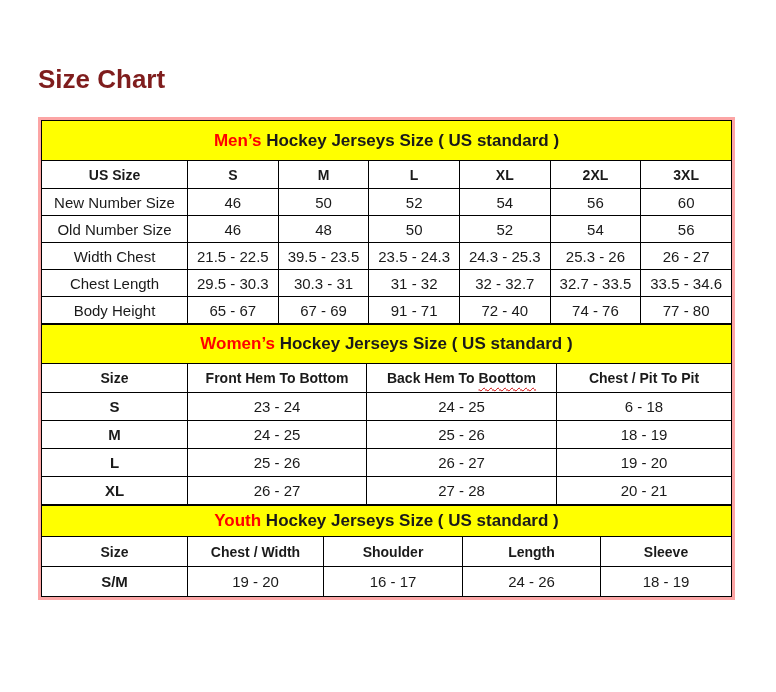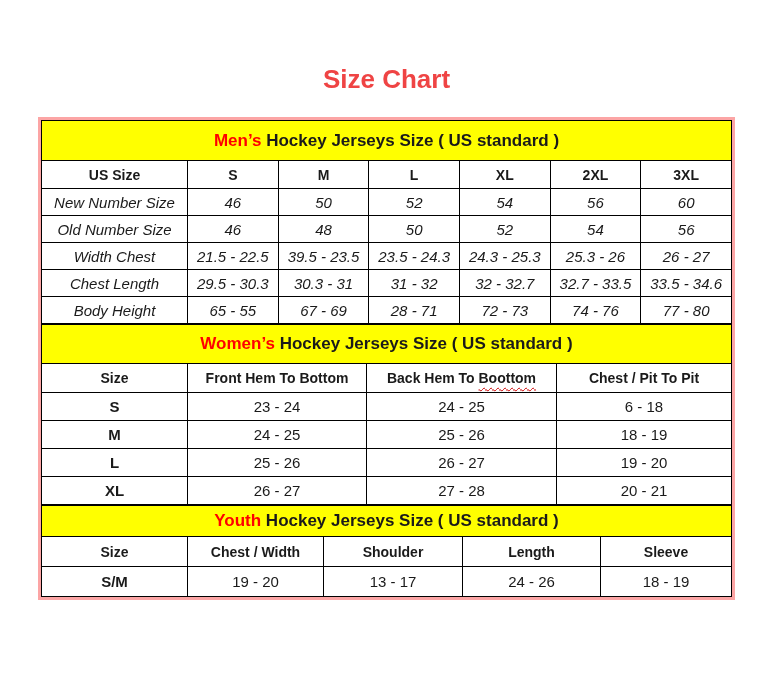--- a/index.html
+++ b/index.html
@@ -5,23 +5,22 @@
   * { margin: 0; padding: 0; box-sizing: border-box; }
   html, body { background: #ffffff; }
   body {
     width: 776px; height: 692px; overflow: hidden;
     font-family: "Liberation Sans", "DejaVu Sans", sans-serif;
     color: #1a1a1a;
   }
   .page { width: 776px; height: 692px; padding-top: 64px; }
   .title {
     width: 697px; margin-left: 38px;
-    text-align: center;
     font-size: 26px; font-weight: bold; letter-spacing: 0px;
-    color: #ef4444;
+    color: #7f1d1d;
     margin-bottom: 22px;
   }
   .chart-wrap {
     width: 697px; margin-left: 38px;
     border: 3px solid #fca5a5;
   }
   table {
     width: 100%;
     border-collapse: collapse;
     table-layout: fixed;
@@ -39,21 +38,21 @@
     background: #ffff00;
     font-weight: bold;
     font-size: 17px;
   }
   .banner-td .hl { color: #ff0000; }
   .hdr td { font-weight: bold; font-size: 14px; }
   .row-label { font-weight: bold; }
   
   .t-mens .banner-row  { height: 40px; }
   .t-mens .hdr         { height: 28px; }
-  .t-mens .data-row    { height: 27px; font-style: italic; }
+  .t-mens .data-row    { height: 27px; }
   .t-mens .row-label   { font-weight: normal; }
   .t-mens .hdr td:first-child { font-weight: bold; }
   .t-womens .banner-row { height: 39px; }
   .t-womens .hdr        { height: 29px; }
   .t-womens .data-row   { height: 28px; }
   .t-youth .banner-row  { height: 31px; }
   .t-youth .hdr         { height: 30px; }
   .t-youth .data-row    { height: 30px; }
   .squiggle {
     text-decoration-line: underline;
@@ -126,24 +125,24 @@
         <td class="row-label">Chest Length</td>
         <td>29.5 - 30.3</td>
         <td>30.3 - 31</td>
         <td>31 - 32</td>
         <td>32 - 32.7</td>
         <td>32.7 - 33.5</td>
         <td>33.5 - 34.6</td>
       </tr>
       <tr class="data-row">
         <td class="row-label">Body Height</td>
-        <td>65 - 55</td>
+        <td>65 - 67</td>
         <td>67 - 69</td>
-        <td>28 - 71</td>
-        <td>72 - 73</td>
+        <td>91 - 71</td>
+        <td>72 - 40</td>
         <td>74 - 76</td>
         <td>77 - 80</td>
       </tr>
     </tbody>
       </table>
 
     <table class="t-womens">
       <colgroup>
         <col style="width:146px">
           <col style="width:179px">
@@ -202,21 +201,21 @@
       <tr class="hdr">
         <td>Size</td>
         <td>Chest / Width</td>
         <td>Shoulder</td>
         <td>Length</td>
         <td>Sleeve</td>
       </tr>
       <tr class="data-row">
         <td class="row-label">S/M</td>
         <td>19 - 20</td>
-        <td>13 - 17</td>
+        <td>16 - 17</td>
         <td>24 - 26</td>
         <td>18 - 19</td>
       </tr>
     </tbody>
       </table>
 
   </div>
 </div>
 
 </body></html>

